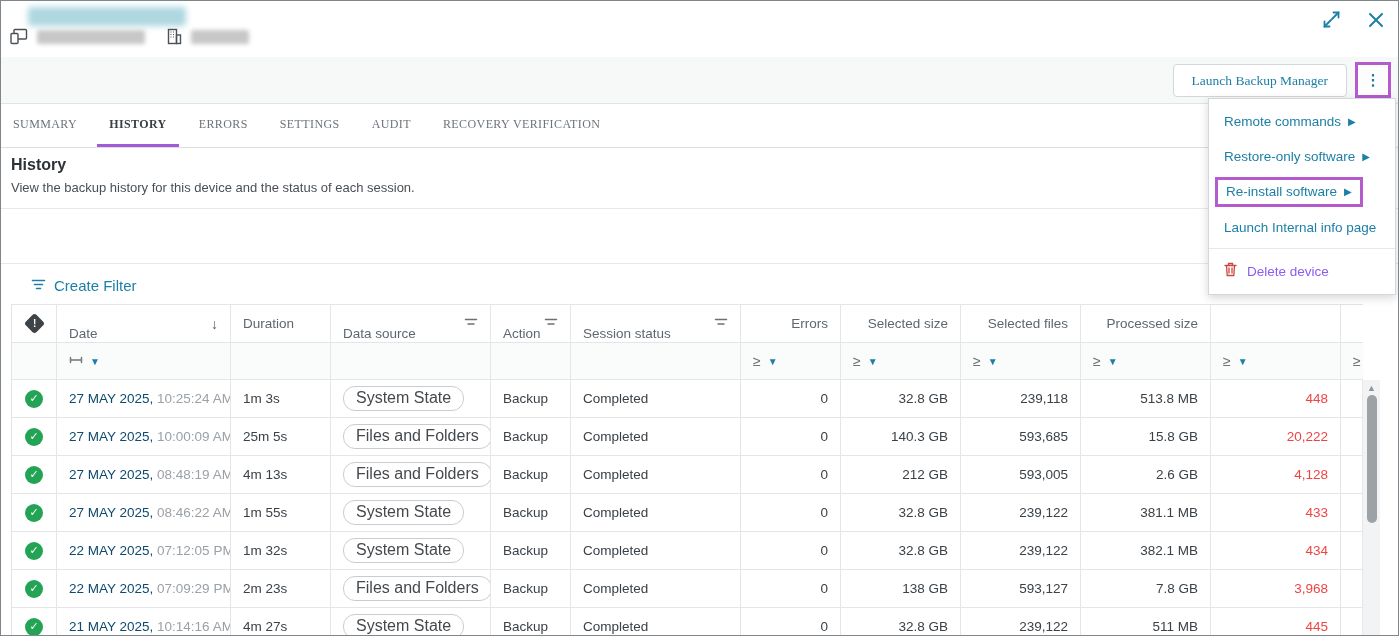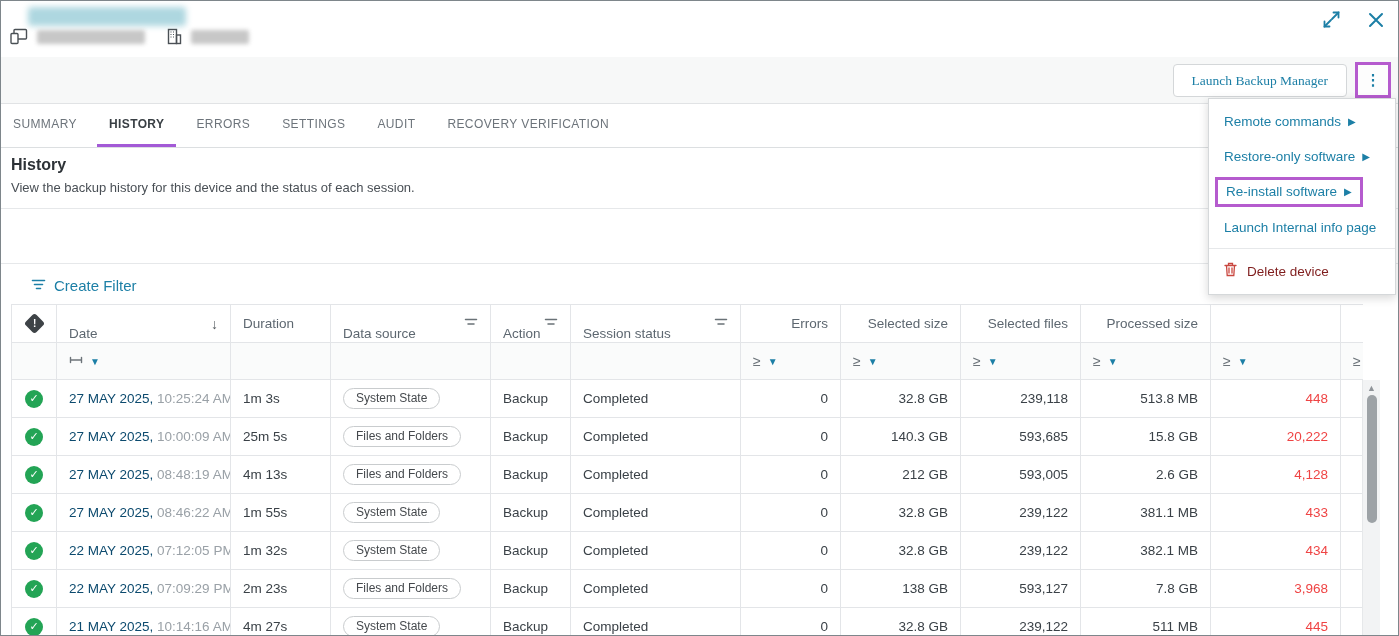--- a/index.html
+++ b/index.html
@@ -34,21 +34,21 @@
   .kebab-btn { position:absolute; top:5px; right:7px; width:36px; height:36px;
                background:#fdfdfd; border:3px solid #b55bce; display:flex;
                align-items:center; justify-content:center; cursor:pointer;
                color:#1c7fa6; font-size:15px; font-weight:bold; letter-spacing:0; line-height:1; }
 
   
   .tabsbar { position:absolute; top:103px; left:0; right:0; height:44px; background:#fff;
              border-bottom:1px solid #dcdfe1; display:flex; align-items:stretch; }
   .tab { display:flex; align-items:center; padding:0 12px; margin-right:8px;
          font-size:12px; letter-spacing:.4px; color:#6d747b; cursor:pointer;
-         border-bottom:3px solid transparent; text-transform:uppercase; }
+         border-bottom:3px solid transparent; text-transform:uppercase;font-family:Liberation Serif, serif; }
   .tab.active { color:#393f44; font-weight:bold; border-bottom-color:#a35ad6; }
 
   
   .page-title { position:absolute; top:155px; left:10px; font-size:16px; font-weight:bold; color:#2d3237; }
   .page-desc  { position:absolute; top:179px; left:10px; font-size:13px; color:#494f55; }
   .hr1 { position:absolute; top:207px; left:0; right:0; border-top:1px solid #e6e8ea; }
   .hr2 { position:absolute; top:262px; left:0; right:0; border-top:1px solid #e6e8ea; }
 
   .create-filter { position:absolute; top:276px; left:30px; display:flex; align-items:center; gap:8px;
                    color:#1c7fa6; font-size:15px; cursor:pointer; }
@@ -69,21 +69,21 @@
 
   .diamond { width:15px; height:15px; background:#3e4347; border-radius:3px;
              transform:rotate(45deg); margin:0 auto; display:flex; align-items:center; justify-content:center; }
   .diamond span { transform:rotate(-45deg); color:#fff; font-size:10px; font-weight:bold; }
 
   .check { width:18px; height:18px; border-radius:50%; background:#23a455; margin:0 auto;
            display:flex; align-items:center; justify-content:center;
            color:#fff; font-size:11px; font-weight:bold; }
 
   .pill { display:inline-block; border:1px solid #c9ccce; border-radius:12px;
-          padding:2px 12px 3px; font-size:12px; color:#45494d; background:#fff; }
+          padding:2px 12px 3px; font-size:16px; color:#45494d; background:#fff; }
 
   .date-main { color:#0c4a6e; }
   .date-time { color:#9aa1a7; }
 
   .link { color:#ef4444; cursor:pointer; }
 
   .fi { display:inline-flex; align-items:center; gap:7px; }
   .gte { color:#6d747a; font-size:14px; }
   .caret { color:#1c7fa6; font-size:10px; }
 
@@ -97,21 +97,21 @@
 
   
   .menu { position:absolute; top:97px; left:1207px; width:188px; background:#fff;
           border:1px solid #d5d8da; box-shadow:0 3px 9px rgba(0,0,0,.16); z-index:20; padding:5px 0 4px; }
   .menu-item { display:flex; align-items:center; gap:7px; padding:10px 15px;
                color:#1c7fa6; font-size:13.5px; cursor:pointer; }
   .menu-item .sub { color:#1c7fa6; font-size:10px; }
   .hl-box { display:inline-flex; align-items:center; gap:7px; border:3px solid #b55bce;
             padding:4px 8px 5px; margin:-7px 8px -7px -9px; }
   .menu-sep { border-top:1px solid #e6e8ea; margin:3px 0; }
-  .menu-item.danger { color:#7f1d1d; gap:10px; }
+  .menu-item.danger { color:#8b5cf6; gap:10px; }
 </style>
 </head>
 <body>
 
 <div class="window">
 
   <div class="titlebar">
     <div class="title-blur"></div>
     <div class="sub-row">
       <span>

